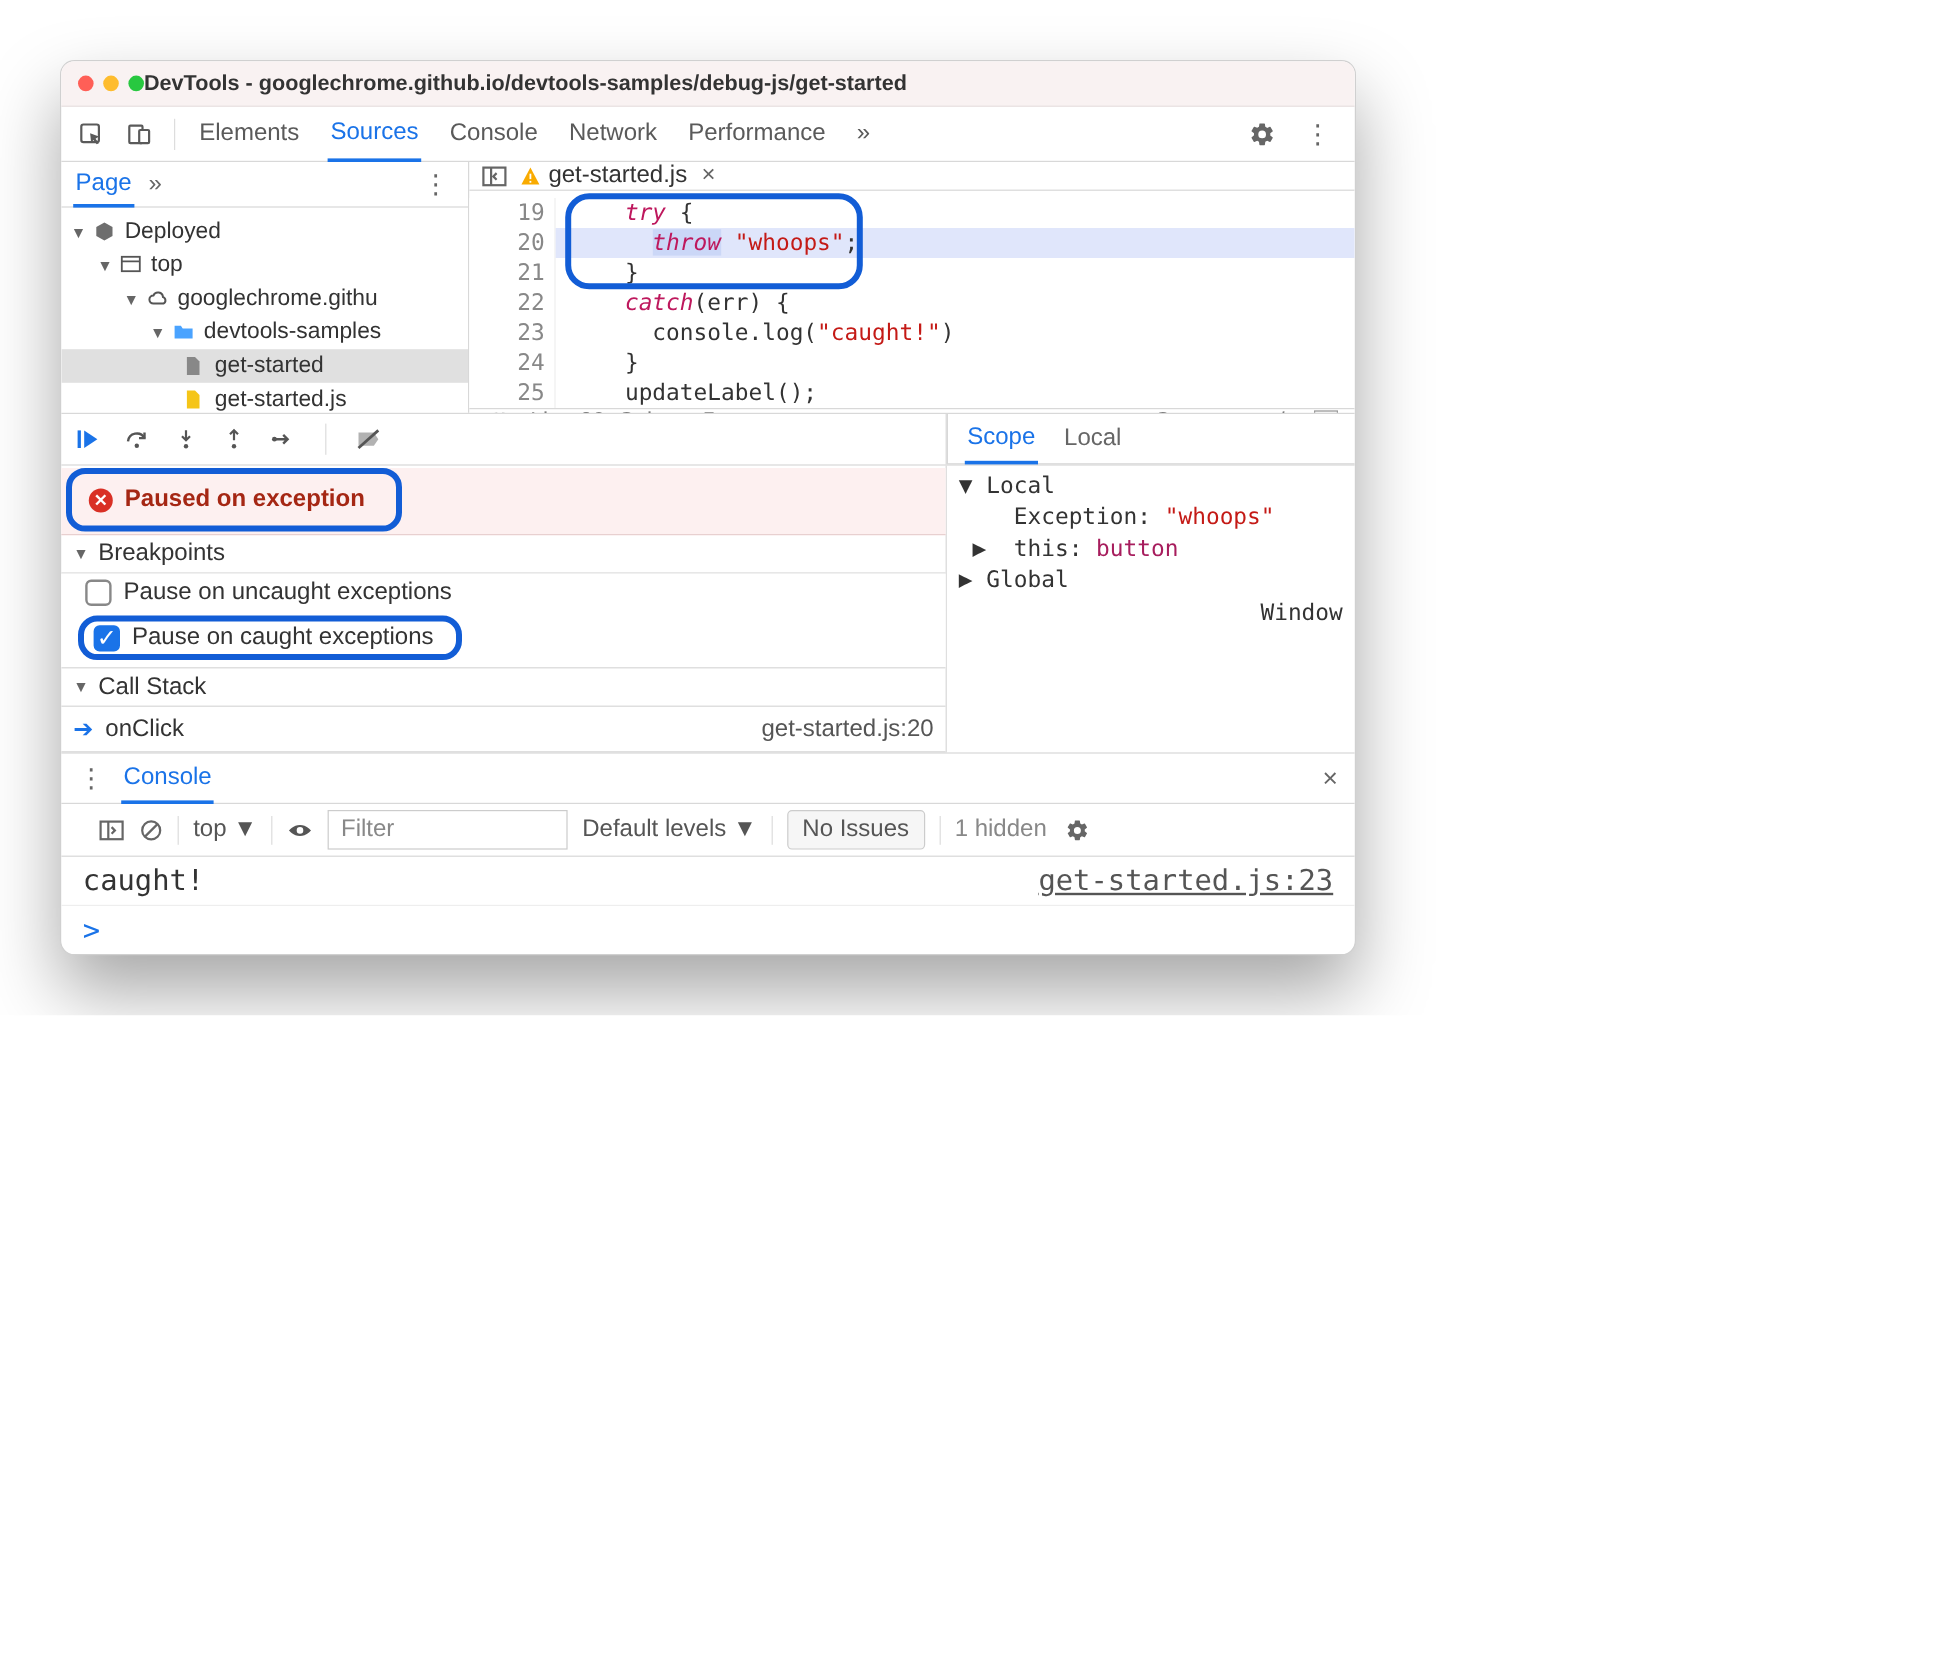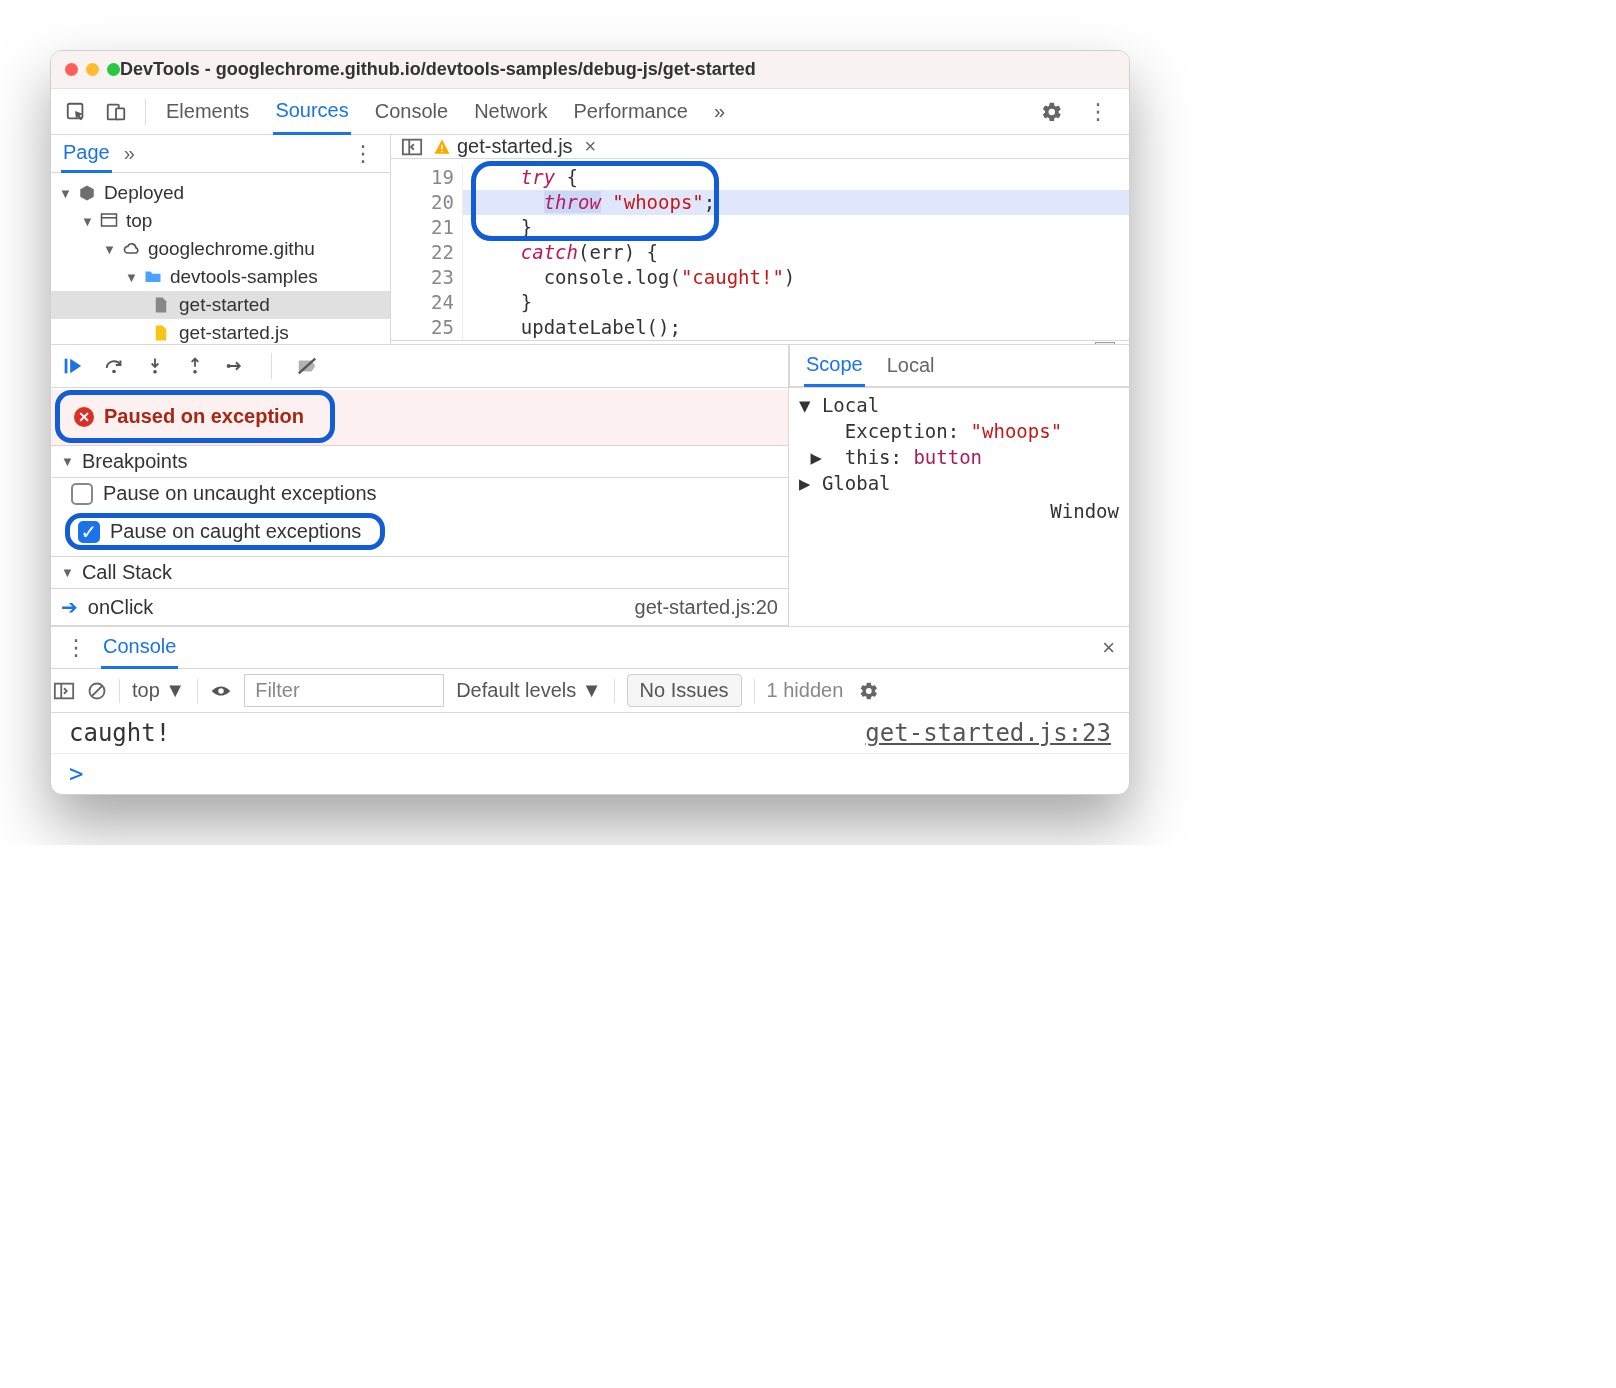--- a/index.html
+++ b/index.html
@@ -151,21 +151,21 @@
 .callstackrow .src { margin-left: auto; color: #555; }
 .drawer { border-top: 1px solid #d8d8d8; }
 .drawerhead {
   height: 42px; display: flex; align-items: center; padding: 0 14px; gap: 14px;
   border-bottom: 1px solid #d8d8d8;
 }
 .drawerhead .cmore { color: #666; font-size: 22px; }
 .drawerhead .ctab { color: #1a73e8; border-bottom: 3px solid #1a73e8; padding: 8px 2px; font-weight: 500; }
 .drawerhead .cx { margin-left: auto; color: #666; font-size: 22px; }
 .consolebar {
-  height: 44px; display: flex; align-items: center; padding: 0 2px; gap: 12px;
+  height: 44px; display: flex; align-items: center; padding: 0 31px; gap: 12px;
   border-bottom: 1px solid #d8d8d8; color: #555;
 }
 .consolebar .filter {
   border: 1px solid #ccc; padding: 4px 10px; width: 200px; background: #fff; color: #888;
 }
 .consolebar .badge {
   border: 1px solid #ccc; background: #f6f6f6; padding: 4px 12px; border-radius: 4px;
 }
 .consolebar .hidden { color: #888; }
 .consolebar .vsep3 { width: 1px; height: 24px; background: #ddd; }

